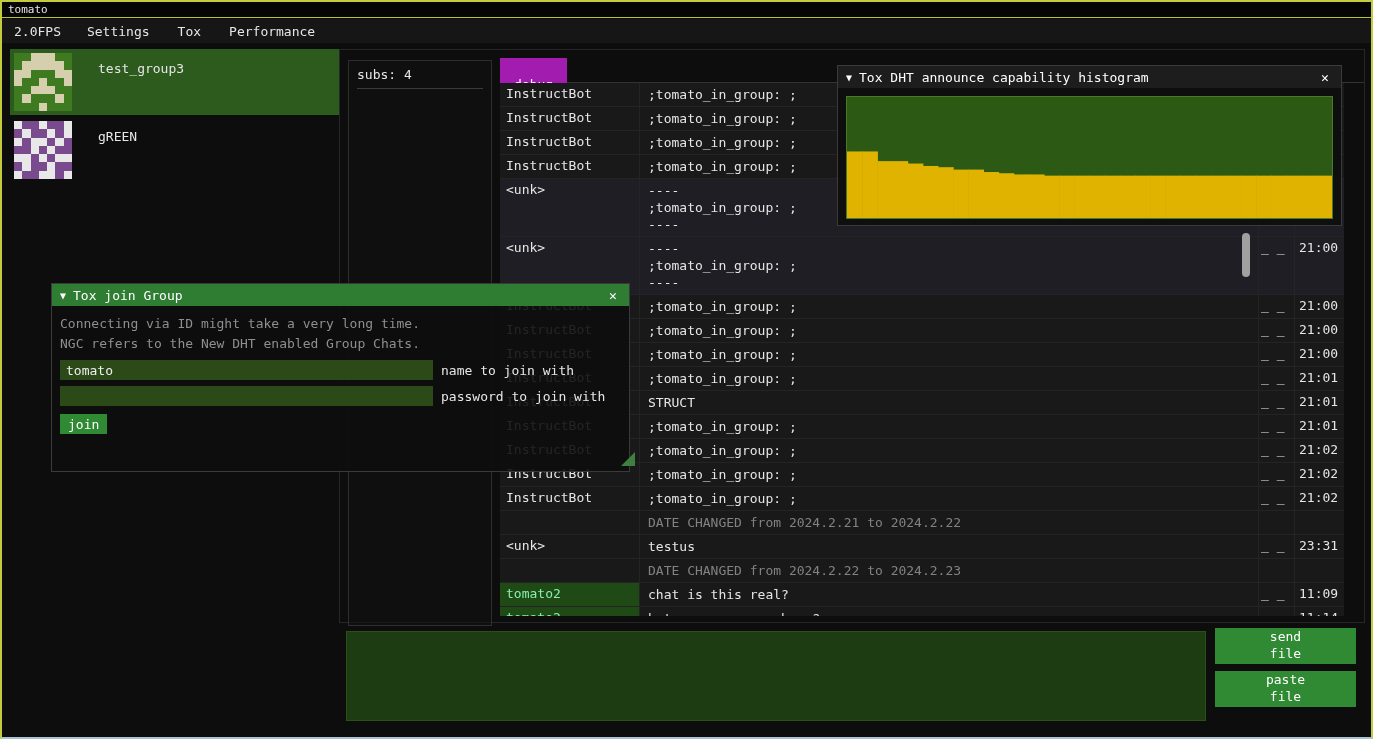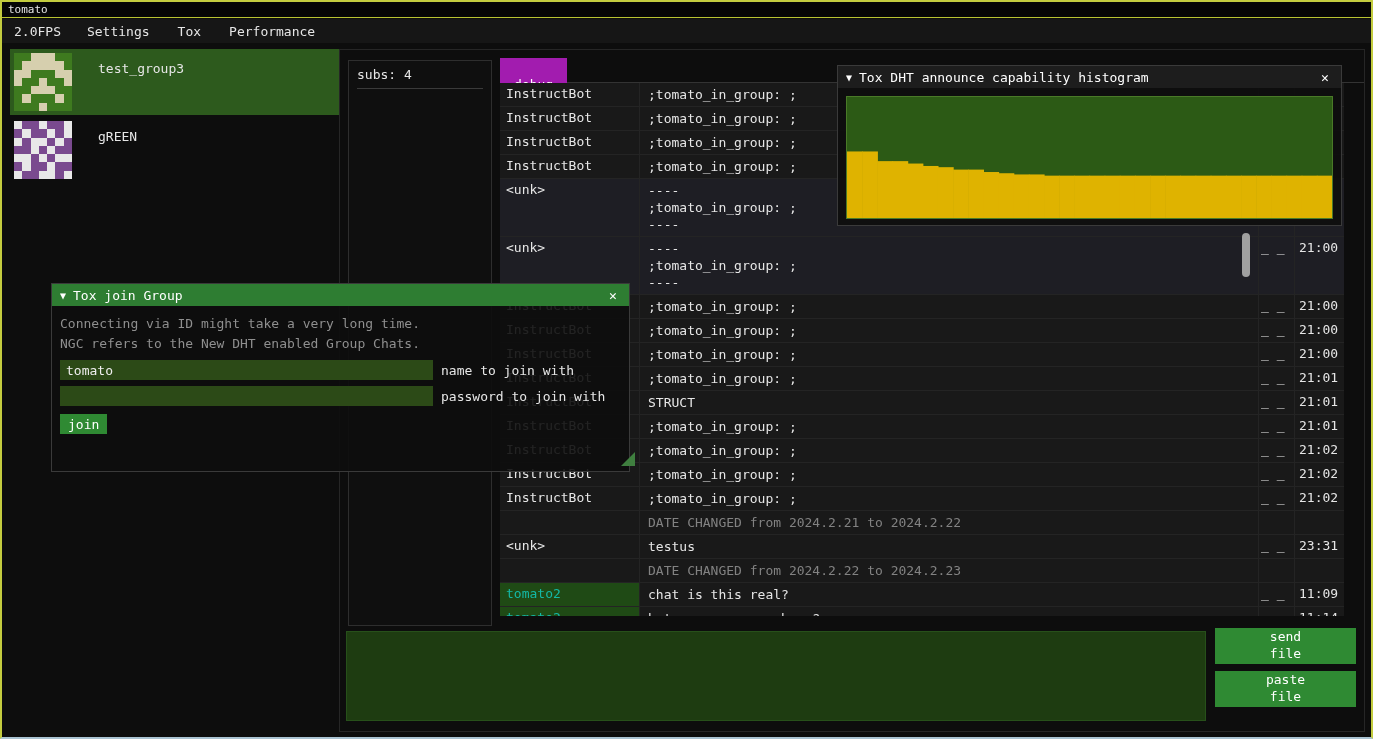--- a/index.html
+++ b/index.html
@@ -18,37 +18,37 @@
   .fps{padding:0 12px;color:#e6e6e6}
   .menu-items{display:flex;height:100%}
   .menu-item{padding:0 14px;display:flex;align-items:center;cursor:default}
   
   .group-list{position:absolute;left:8px;top:47px;width:329px}
   .group-item{display:flex;align-items:flex-start;min-height:66px;margin-bottom:2px;position:relative}
   .group-item.selected{background:var(--selected-group-green,#2d5a1d)}
   .avatar{width:58px;height:58px;margin:4px;display:grid;grid-auto-rows:1fr;flex:none}
   .group-name{margin-left:22px;margin-top:12px}
   
-  .main-panel{position:absolute;left:337px;top:47px;width:1026px;height:683px;border:1px solid #262626;box-sizing:border-box}
+  .main-panel{position:absolute;left:337px;top:47px;width:1026px;height:574px;border:1px solid #262626;box-sizing:border-box}
   .members{position:absolute;left:8px;top:10px;width:144px;height:566px;border:1px solid #2e2e2e;
     box-sizing:border-box;padding:6px 8px;background:rgba(16,16,16,.6)}
   .members-header{padding-bottom:6px;border-bottom:1px solid #3a3a3a;margin-bottom:6px}
   .member-item{line-height:20px;white-space:nowrap}
   .chat{position:absolute;left:160px;top:8px;width:864px;height:557px}
   .tabbar{height:24px;border-bottom:1px solid #333}
   .tab{display:inline-block;padding:19px 14px;background:#a21caf;color:#fff}
   .chat-list{position:relative;width:844px;height:533px;overflow:hidden;background:#191919}
   .msg-row{display:flex;align-items:stretch;border-bottom:1px solid #242424;min-height:22px}
   .msg-row.shade{background:#1e1e24}
   .cell-name{width:140px;flex:none;padding:3px 6px;border-right:1px solid #242424;box-sizing:border-box;overflow:hidden;white-space:nowrap}
   .cell-msg{flex:1;padding:3px 8px;white-space:pre-line;line-height:17px;overflow:hidden}
   .cell-flags{width:36px;flex:none;padding:3px 2px;border-left:1px solid #242424;box-sizing:border-box}
   .cell-time{width:50px;flex:none;padding:3px 4px;border-left:1px solid #242424;box-sizing:border-box}
   .msg-row.system .cell-msg{color:#828282}
-  .name-green{background:#1f4a15;color:#14b8a6}
+  .name-green{background:#1f4a15;color:#86efac}
   .scroll-thumb{position:absolute;left:742px;top:150px;width:8px;height:44px;background:#a0a0a0;border-radius:4px;z-index:2}
   .chat-input{position:absolute;left:6px;top:581px;width:860px;height:90px;background:#1e3c11;
     border:1px solid #27501a;color:#eee;resize:none;font-family:inherit;font-size:13px;box-sizing:border-box}
   .file-buttons{position:absolute;left:875px;top:578px;width:141px;display:flex;flex-direction:column;gap:7px}
   .file-btn{height:36px;background:var(--button-green,#2f8a33);border:none;color:#fff;
     font-family:inherit;font-size:13px;white-space:pre-line;line-height:1.3;cursor:pointer}
   
   .window{position:absolute;background:rgba(13,13,13,.9);border:1px solid #3a3a3a;box-sizing:border-box}
   .win-title{height:22px;display:flex;align-items:center;gap:7px;padding:0 8px;color:#fff}
   .tri{font-size:10px}

